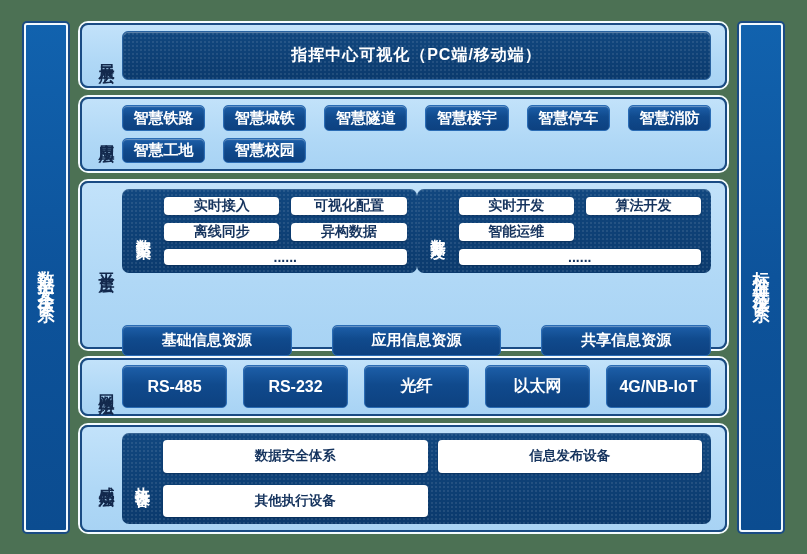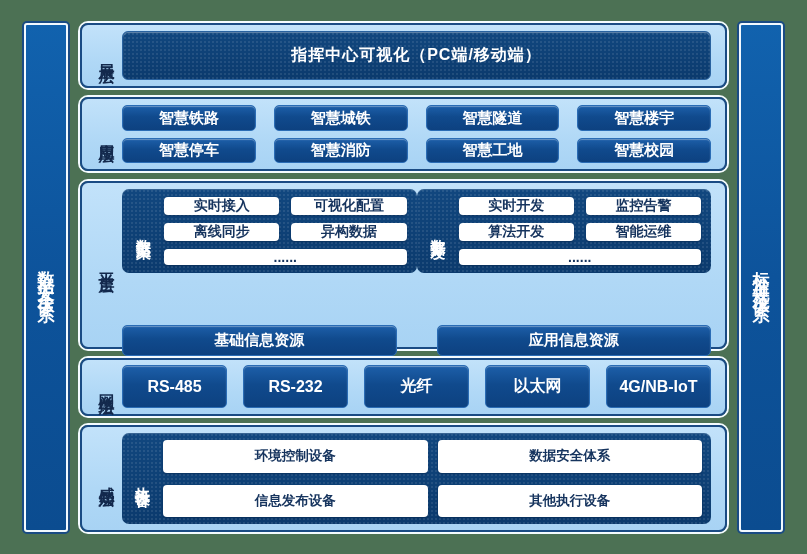--- a/index.html
+++ b/index.html
@@ -67,21 +67,21 @@
   }
   
   .panel.display{height:65px;}
   .display-box{
     flex:1;font-size:16px;letter-spacing:1px;border-radius:6px;
     border:1px solid #29629f;
   }
   
   .panel.app{height:74px;}
   .app-grid{
-    flex:1;display:grid;grid-template-columns:repeat(4,1fr);
+    flex:1;display:grid;grid-template-columns:repeat(6,1fr);
     gap:7px 18px;
   }
   .app-grid .dark-btn{font-size:15px;}
   
   .panel.platform{height:168px;}
   .platform-body{flex:1;display:flex;flex-direction:column;gap:8px;min-width:0;}
   .group-row{flex:1;display:flex;min-width:0;justify-content:center;}
   .sub-panel{
     flex:1;border-radius:7px;display:flex;gap:10px;
     padding:8px 10px;box-sizing:border-box;
@@ -172,31 +172,31 @@
                 <div class="pill wide">......</div>
               </div>
             </div>
 
             <div class="sub-panel dotted">
               <div class="sub-label">
                   <span>数据开发</span>
                 </div>
               <div class="pill-grid">
                 <div class="pill">实时开发</div>
-                <div class="pill">监控告警</div>
                 <div class="pill">算法开发</div>
                 <div class="pill">智能运维</div>
                 <div class="pill wide">......</div>
               </div>
             </div>
 
           </div>
           <div class="res-row">
             <div class="dark-btn">基础信息资源</div>
             <div class="dark-btn">应用信息资源</div>
+            <div class="dark-btn">共享信息资源</div>
           </div>
         </div>
       </div>
     </section>
 
     <section class="panel network">
       <div class="layer-label">
           <span>网络层</span>
         </div>
       <div class="content">
@@ -216,21 +216,20 @@
         </div>
       <div class="content">
         <div class="perc-row">
 
 
           <div class="sub-panel dotted">
             <div class="sub-label">
                 <span>执行设备</span>
               </div>
             <div class="pill-grid rows2">
-              <div class="pill">环境控制设备</div>
               <div class="pill">数据安全体系</div>
               <div class="pill">信息发布设备</div>
               <div class="pill">其他执行设备</div>
             </div>
           </div>
 
         </div>
       </div>
     </section>
 

